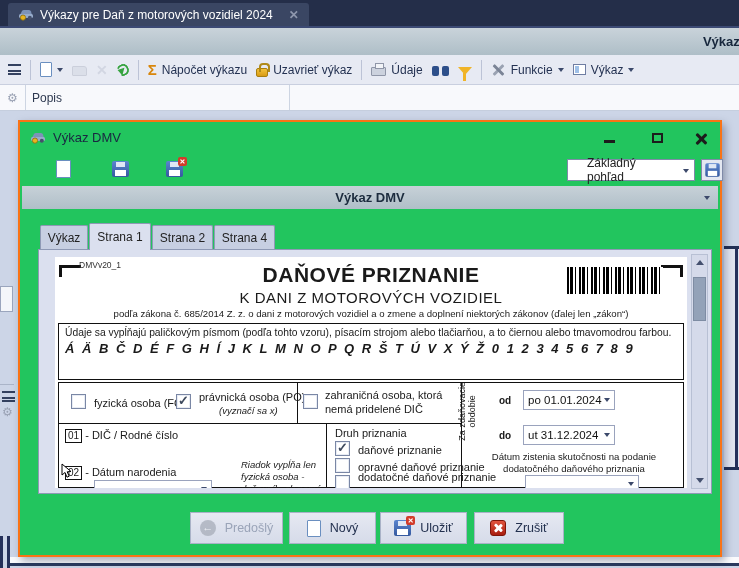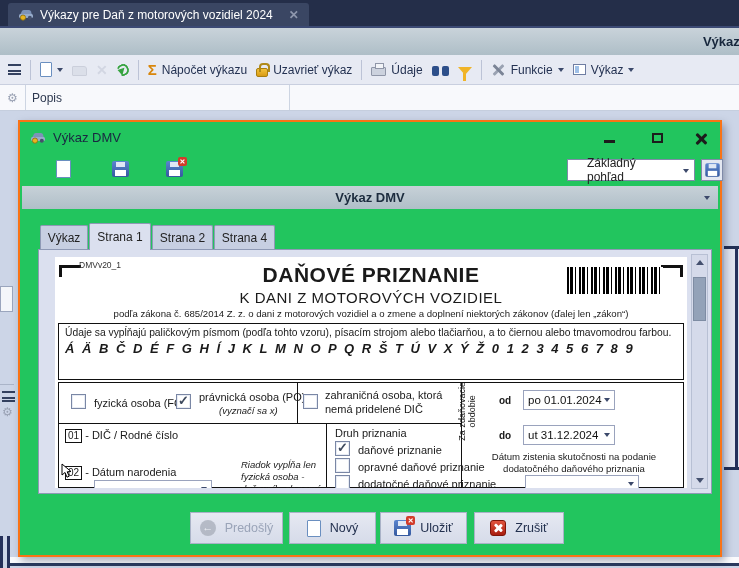--- a/index.html
+++ b/index.html
@@ -315,21 +315,21 @@
             </div>
 
           <div class="fnote" style="left:182px;top:76px;width:84px;line-height:1.25">Riadok vypĺňa len fyzická osoba - daňovník, ak nemá trvalý pobyt</div>
 
           <span class="flabel" style="left:276px;top:44px">Druh priznania</span>
           <span class="cb checked" style="left:276px;top:58px"></span>
           <span class="flabel" style="left:299px;top:61px">daňové priznanie</span>
           <span class="cb" style="left:276px;top:75px"></span>
           <span class="flabel" style="left:299px;top:78px">opravné daňové priznanie</span>
           <span class="cb" style="left:276px;top:92px"></span>
-          <span class="flabel" style="left:299px;top:95px">dodatočné daňové priznanie</span>
+          <span class="flabel" style="left:299px;top:88px">dodatočné daňové priznanie</span>
 
           <div class="rot" style="left:377px;top:18px;width:62px">Za zdaňovacie obdobie</div>
           <span class="flabel" style="left:440px;top:12px;font-weight:bold;font-size:10px">od</span>
           <div class="mini-combo" style="left:464px;top:7px;width:92px;height:20px">
               <span>po 01.01.2024</span>
               <span class="dd"></span>
             </div>
           <span class="flabel" style="left:440px;top:47px;font-weight:bold;font-size:10px">do</span>
           <div class="mini-combo" style="left:464px;top:42px;width:92px;height:20px">
               <span>ut 31.12.2024</span>

